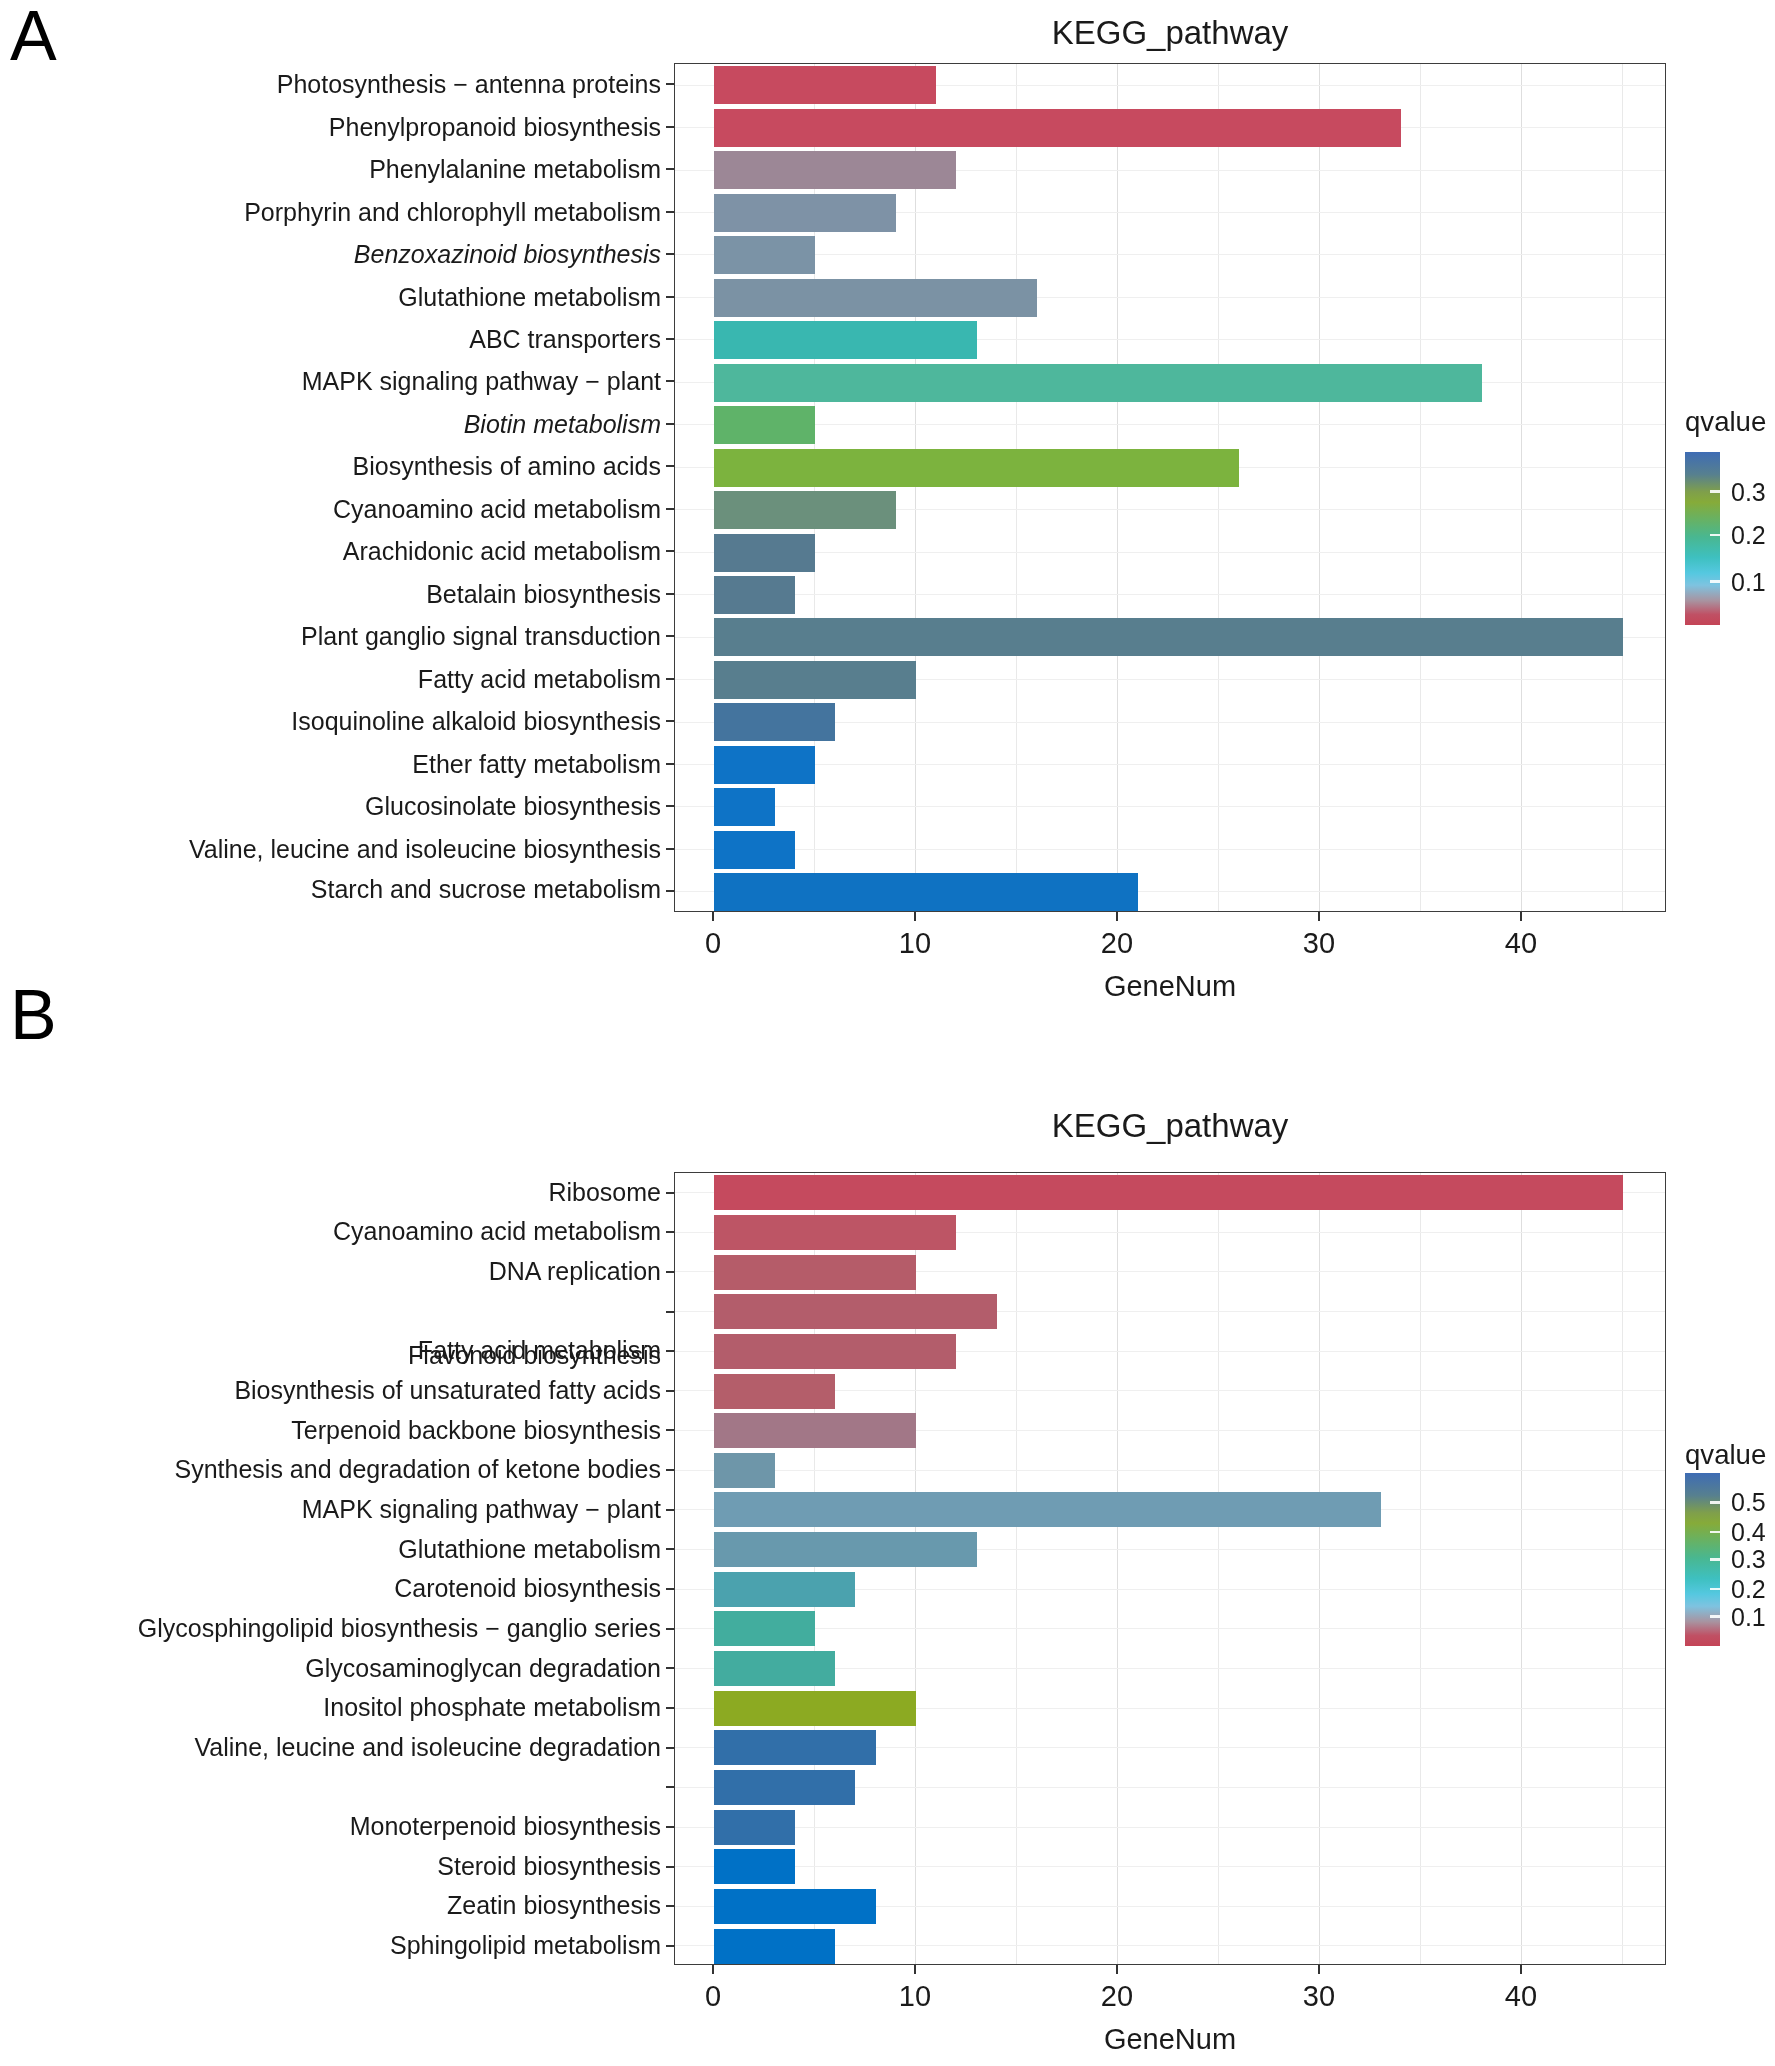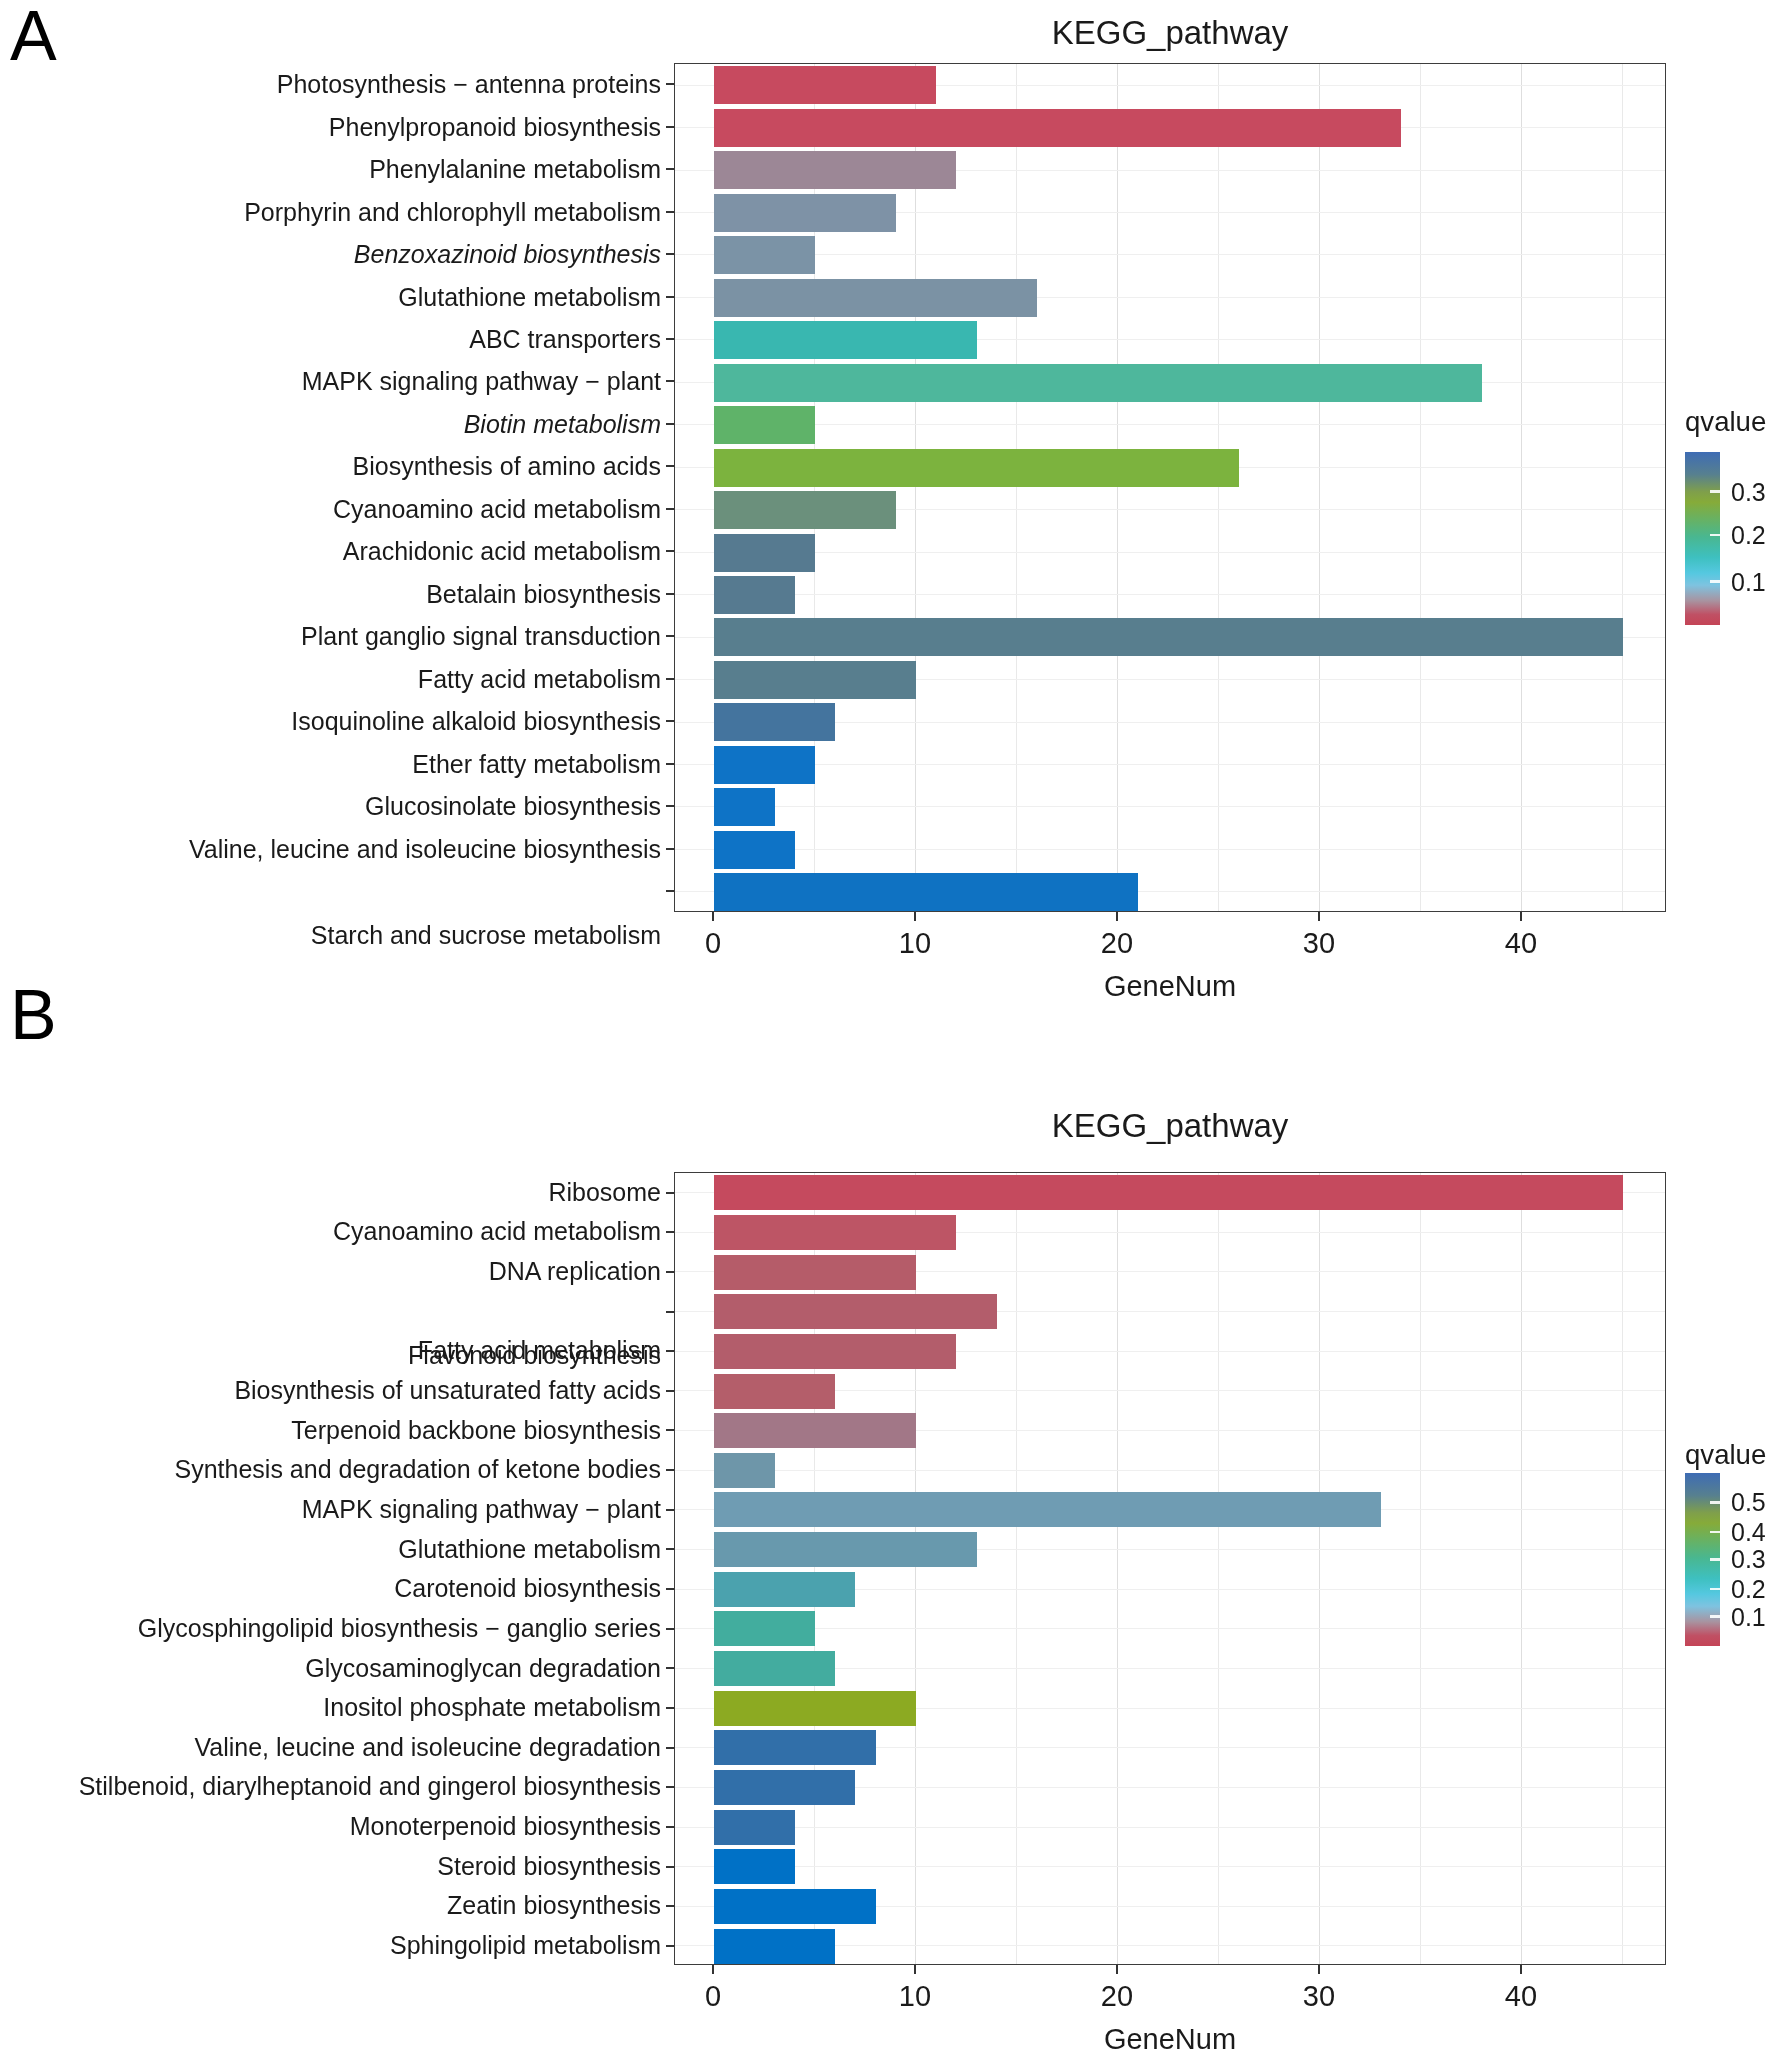--- a/index.html
+++ b/index.html
@@ -94,21 +94,21 @@
         <div class="ylabel" style="top: 403px;">Biosynthesis of amino acids</div>
         <div class="ylabel" style="top: 446px;">Cyanoamino acid metabolism</div>
         <div class="ylabel" style="top: 488px;">Arachidonic acid metabolism</div>
         <div class="ylabel" style="top: 531px;">Betalain biosynthesis</div>
         <div class="ylabel" style="top: 573px;">Plant ganglio signal transduction</div>
         <div class="ylabel" style="top: 616px;">Fatty acid metabolism</div>
         <div class="ylabel" style="top: 658px;">Isoquinoline alkaloid biosynthesis</div>
         <div class="ylabel" style="top: 701px;">Ether fatty metabolism</div>
         <div class="ylabel" style="top: 743px;">Glucosinolate biosynthesis</div>
         <div class="ylabel" style="top: 786px;">Valine, leucine and isoleucine biosynthesis</div>
-        <div class="ylabel" style="top: 872px;">Starch and sucrose metabolism</div>
+        <div class="ylabel" style="top: 826px;">Starch and sucrose metabolism</div>
       </div>
       <div class="ytick" style="left: 666px; top: 83px;"></div>
       <div class="ytick" style="left: 666px; top: 126px;"></div>
       <div class="ytick" style="left: 666px; top: 168px;"></div>
       <div class="ytick" style="left: 666px; top: 211px;"></div>
       <div class="ytick" style="left: 666px; top: 253px;"></div>
       <div class="ytick" style="left: 666px; top: 296px;"></div>
       <div class="ytick" style="left: 666px; top: 338px;"></div>
       <div class="ytick" style="left: 666px; top: 380px;"></div>
       <div class="ytick" style="left: 666px; top: 423px;"></div>
@@ -208,21 +208,20 @@
         <div class="ylabel" style="top: 218px;">Biosynthesis of unsaturated fatty acids</div>
         <div class="ylabel" style="top: 258px;">Terpenoid backbone biosynthesis</div>
         <div class="ylabel" style="top: 297px;">Synthesis and degradation of ketone bodies</div>
         <div class="ylabel" style="top: 337px;">MAPK signaling pathway − plant</div>
         <div class="ylabel" style="top: 377px;">Glutathione metabolism</div>
         <div class="ylabel" style="top: 416px;">Carotenoid biosynthesis</div>
         <div class="ylabel" style="top: 456px;">Glycosphingolipid biosynthesis − ganglio series</div>
         <div class="ylabel" style="top: 496px;">Glycosaminoglycan degradation</div>
         <div class="ylabel" style="top: 535px;">Inositol phosphate metabolism</div>
         <div class="ylabel" style="top: 575px;">Valine, leucine and isoleucine degradation</div>
-        <div class="ylabel" style="top: 614px;">Stilbenoid, diarylheptanoid and gingerol biosynthesis</div>
         <div class="ylabel" style="top: 654px;">Monoterpenoid biosynthesis</div>
         <div class="ylabel" style="top: 694px;">Steroid biosynthesis</div>
         <div class="ylabel" style="top: 733px;">Zeatin biosynthesis</div>
         <div class="ylabel" style="top: 773px;">Sphingolipid metabolism</div>
       </div>
       <div class="ytick" style="left: 666px; top: 1192px;"></div>
       <div class="ytick" style="left: 666px; top: 1231px;"></div>
       <div class="ytick" style="left: 666px; top: 1271px;"></div>
       <div class="ytick" style="left: 666px; top: 1311px;"></div>
       <div class="ytick" style="left: 666px; top: 1350px;"></div>

